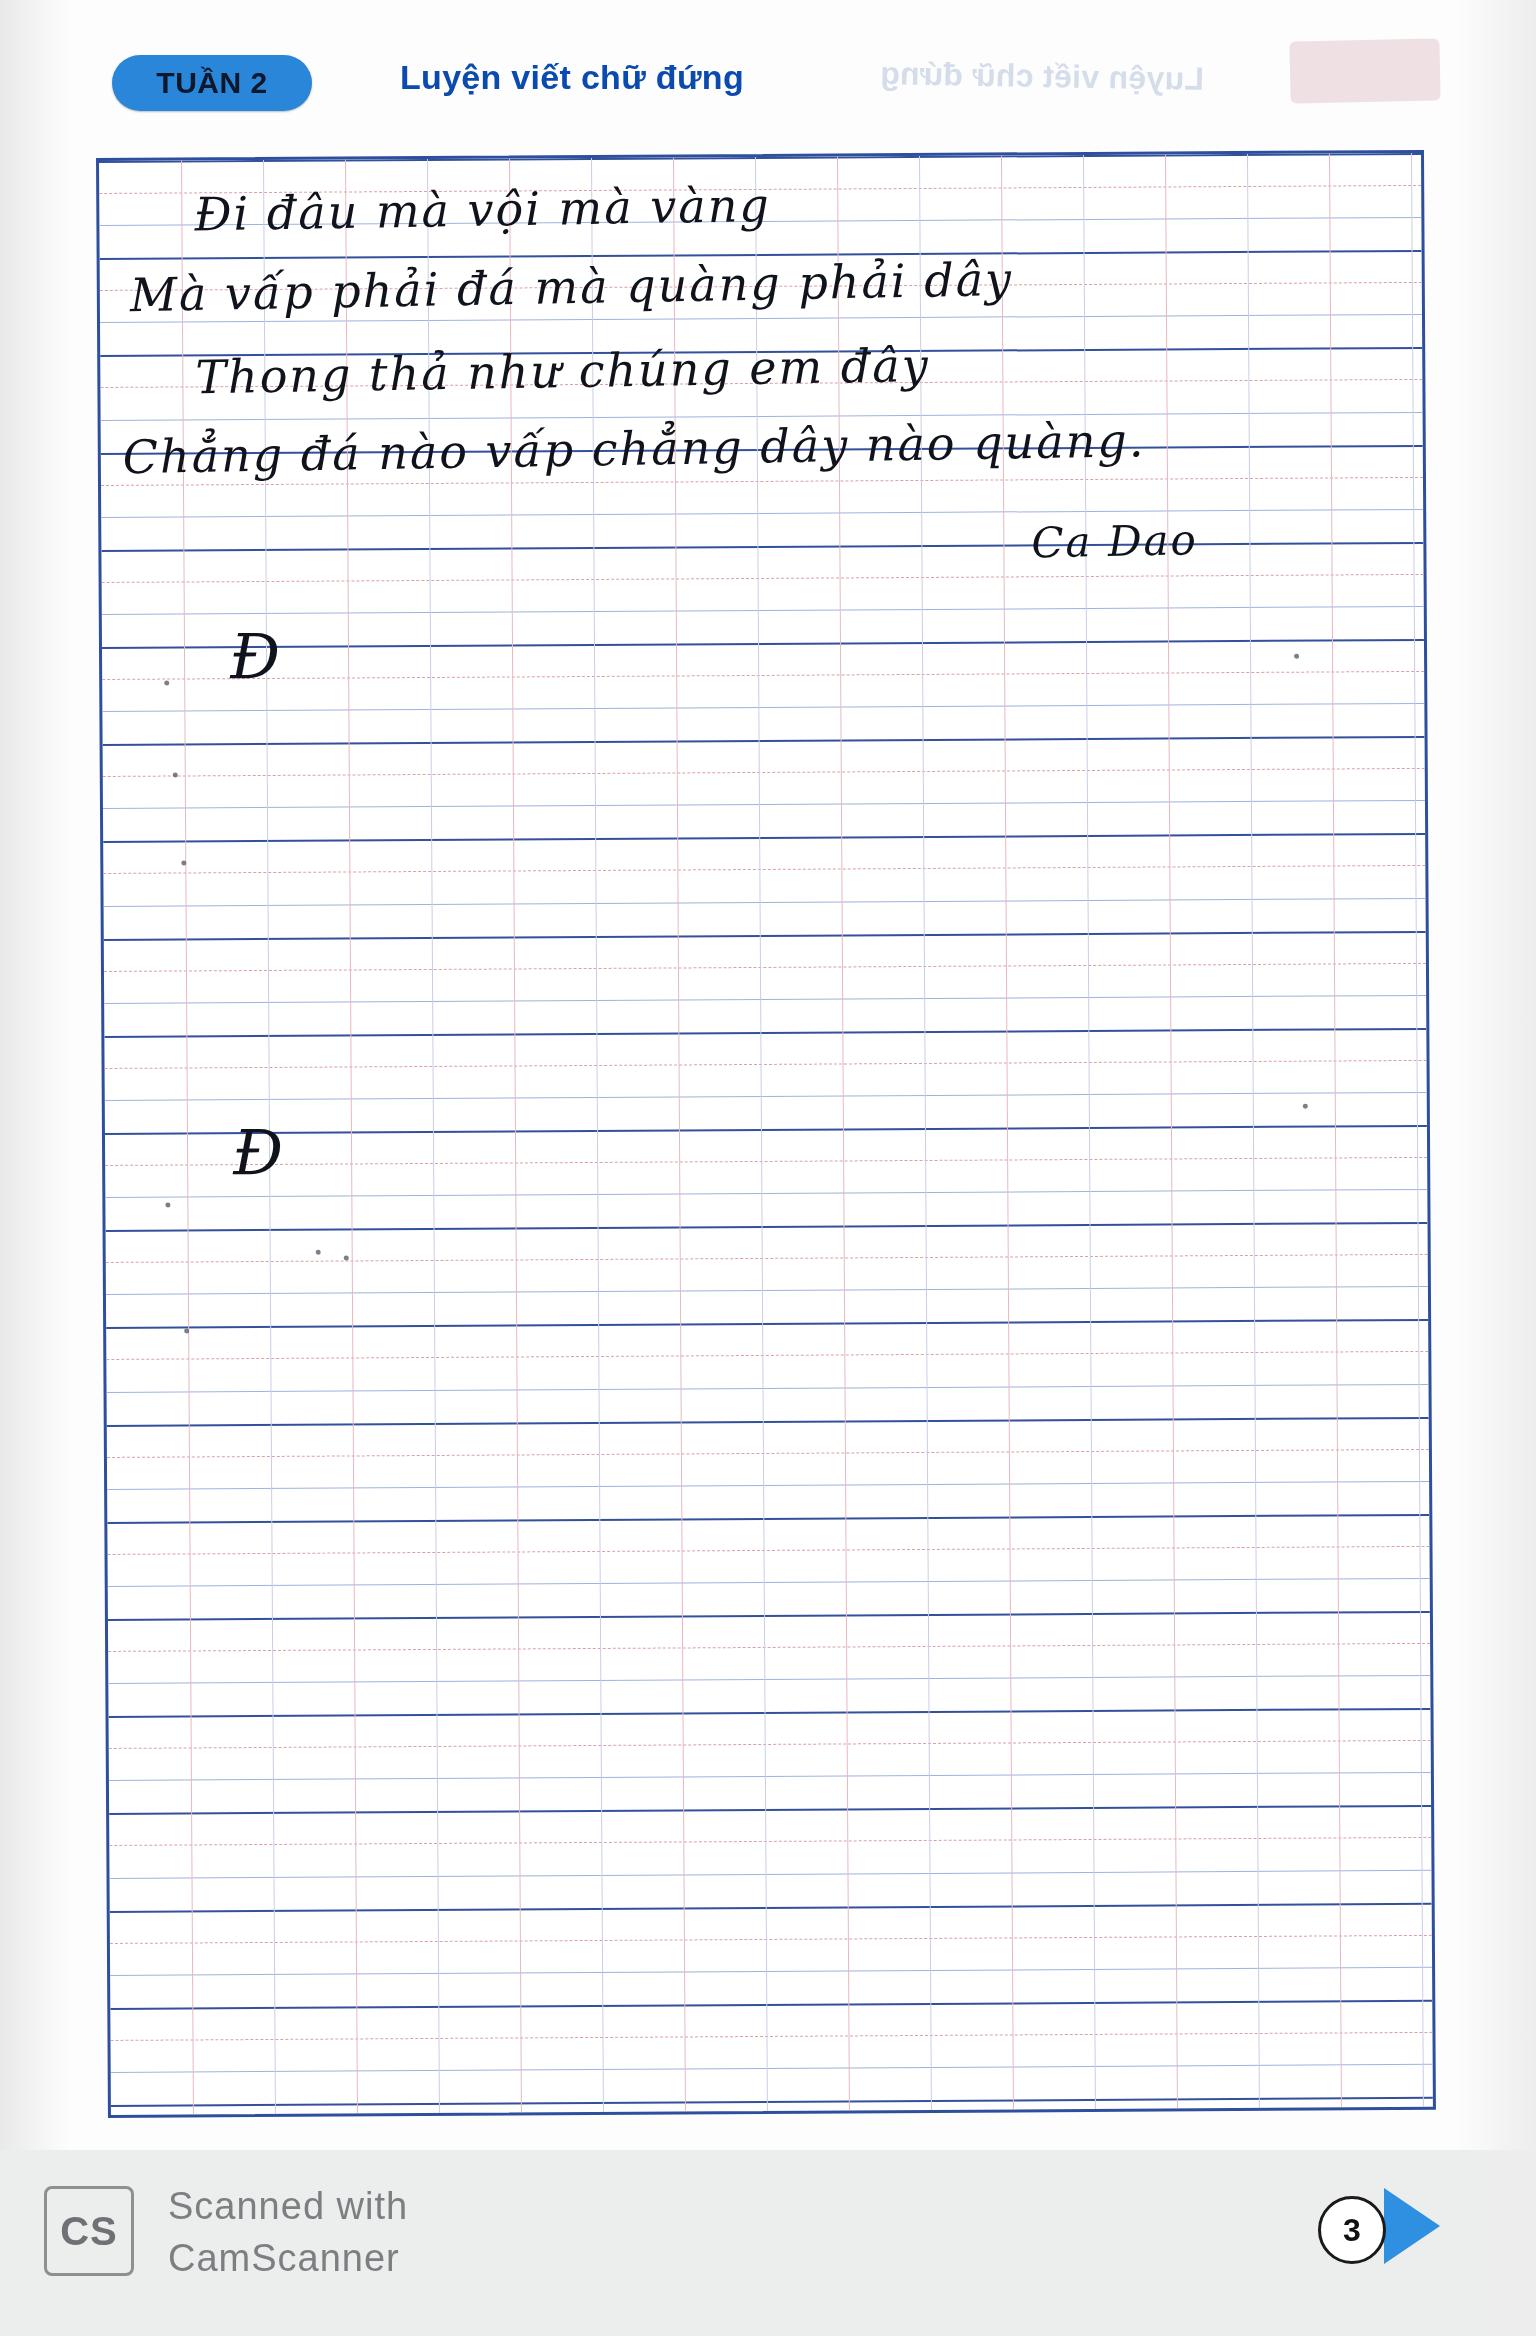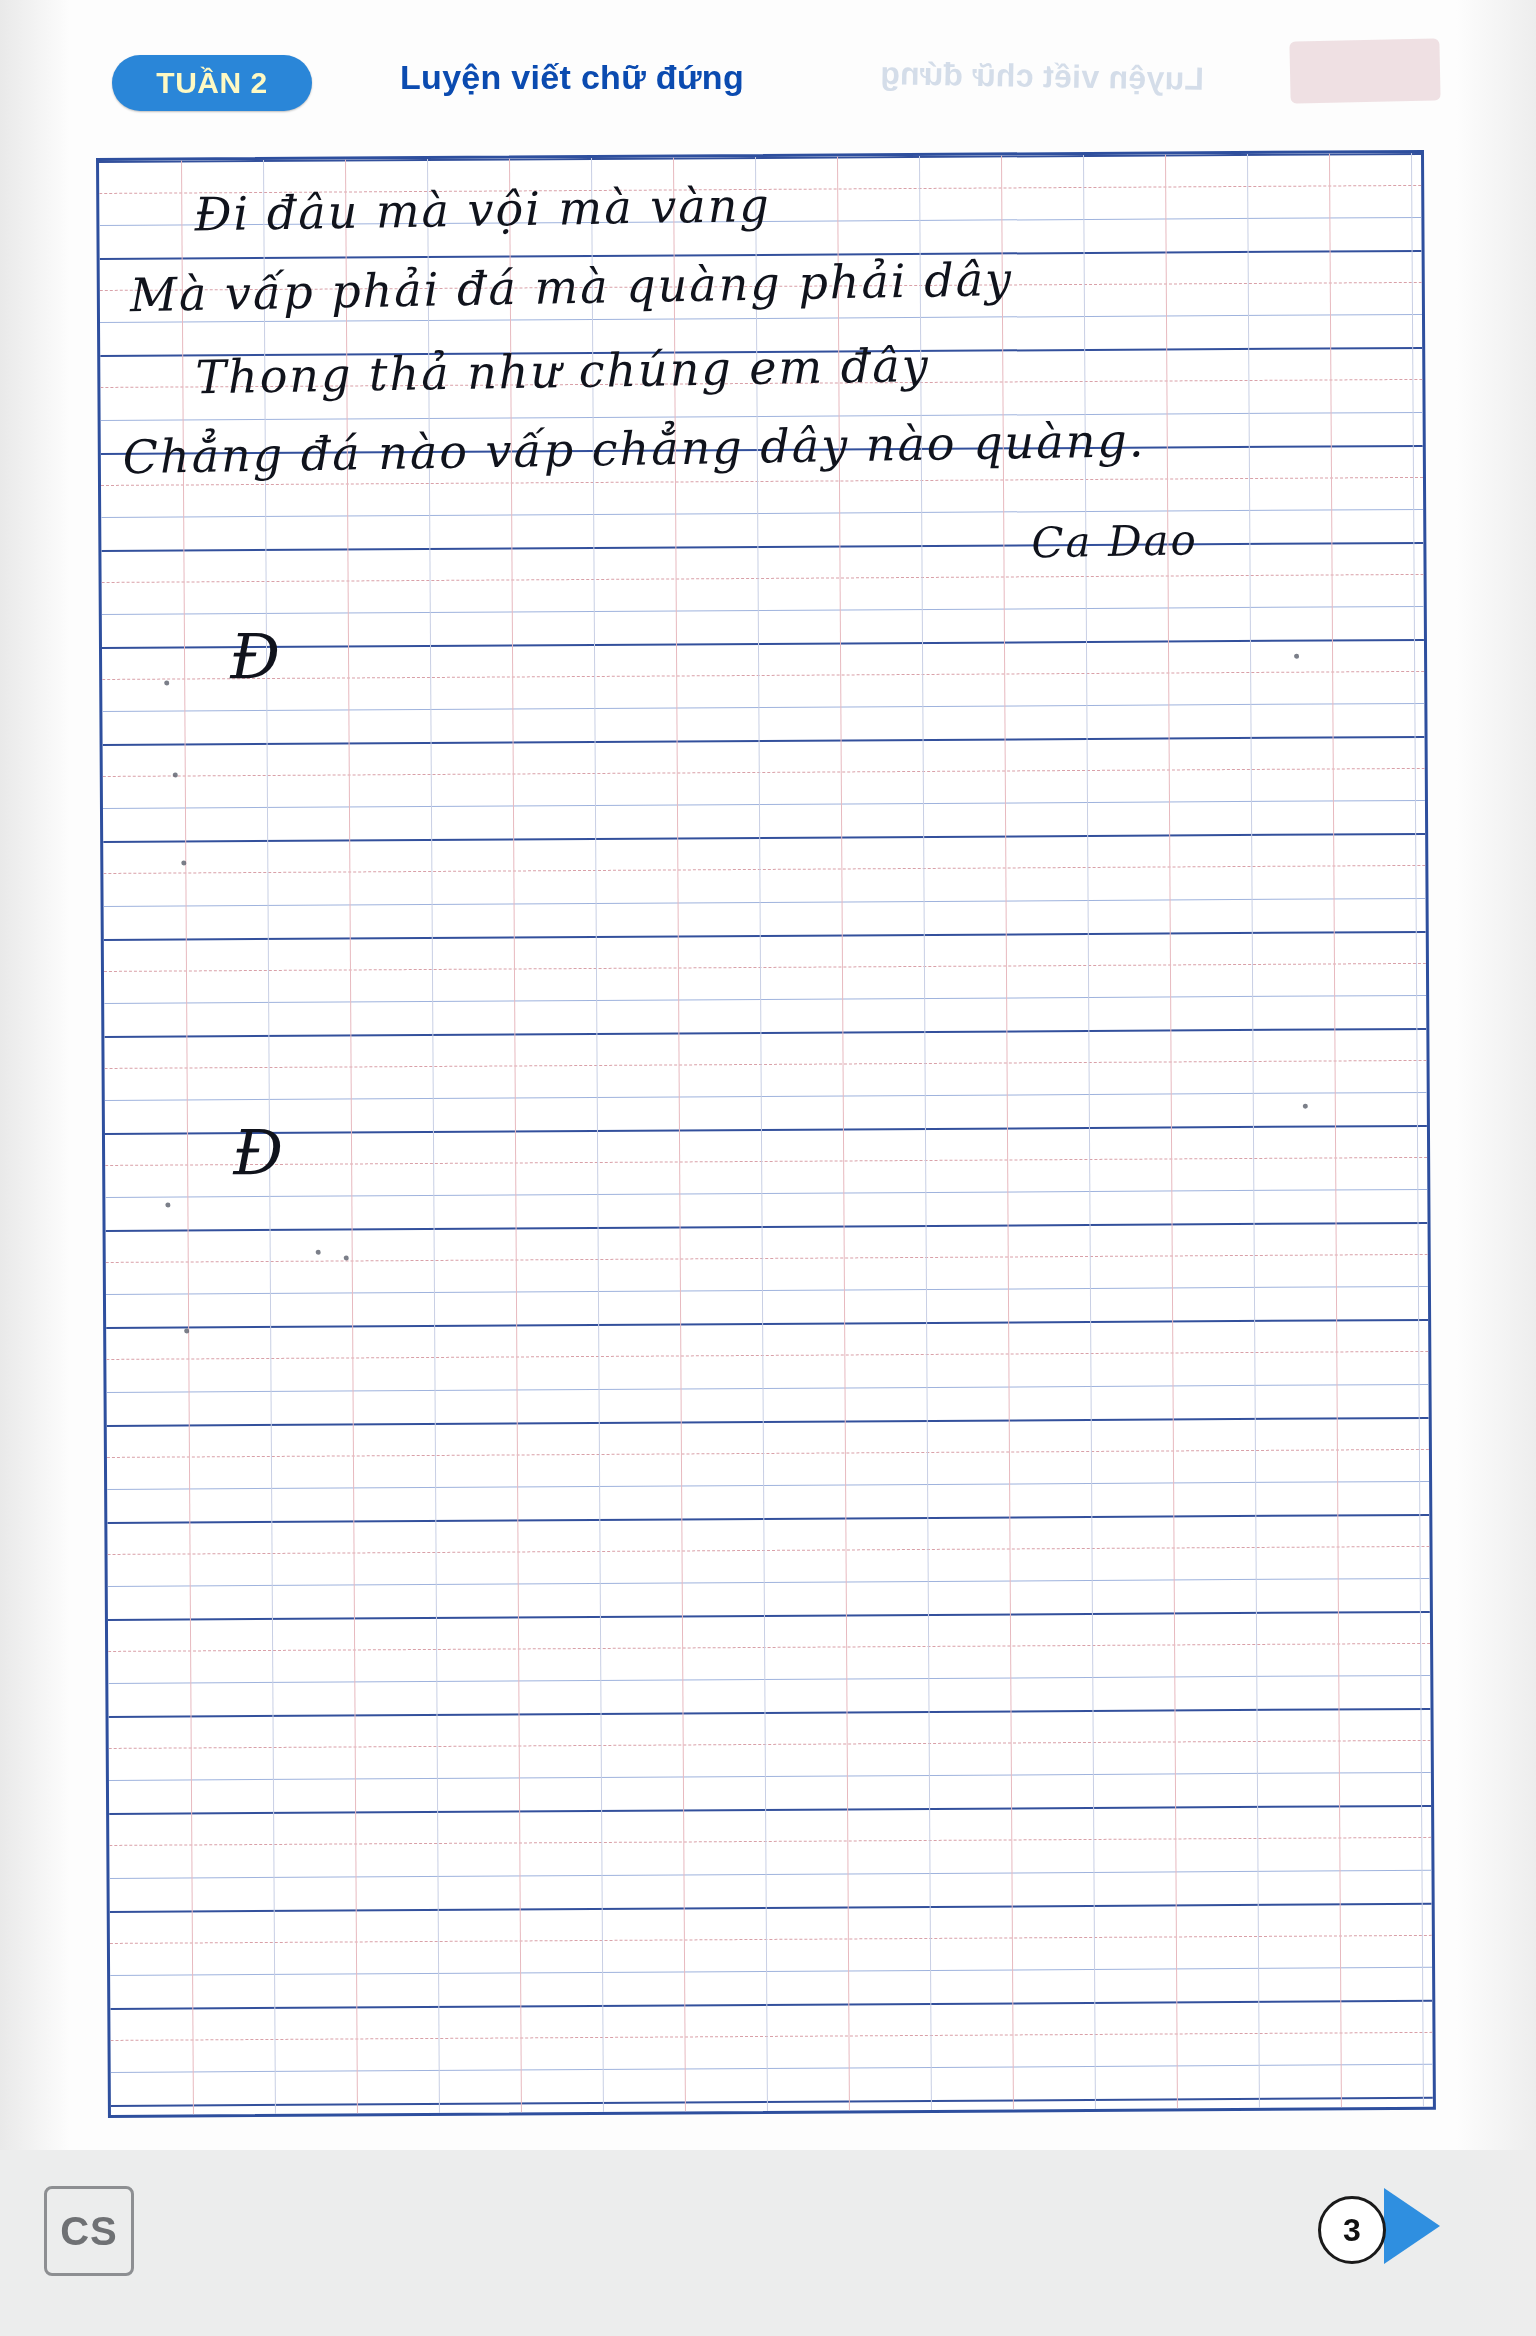--- a/index.html
+++ b/index.html
@@ -48,21 +48,21 @@
     height: 140px;
   }
   #week-badge {
     position: absolute;
     left: 112px;
     top: 55px;
     width: 200px;
     height: 56px;
     border-radius: 28px;
     background: #2a86d8;
-    color: #fef9c3;
+    color: #0f172a;
     font-size: 30px;
     font-weight: bold;
     letter-spacing: 0.5px;
     display: flex;
     align-items: center;
     justify-content: center;
     box-shadow: 0 1px 2px rgba(0,0,0,0.25);
   }
   #header-title {
     position: absolute;
@@ -339,17 +339,21 @@
     <div class="dot" style="left:60px;  top:1042px;"></div>
     <div class="dot" style="left:210px; top:1090px;"></div>
     <div class="dot" style="left:238px; top:1096px;"></div>
     <div class="dot" style="left:78px;  top:1168px;"></div>
     <div class="dot" style="left:1192px;top:500px;"></div>
     <div class="dot" style="left:1198px;top:950px;"></div>
   </div>
 
   <div id="footer">
     <div id="cs-logo">CS</div>
+    <div id="cs-text">
+      <div>Scanned with</div>
+      <div>CamScanner</div>
+    </div>
     <div id="page-arrow"></div>
     <div id="page-number">3</div>
   </div>
 
 </div>
 
 </body></html>

